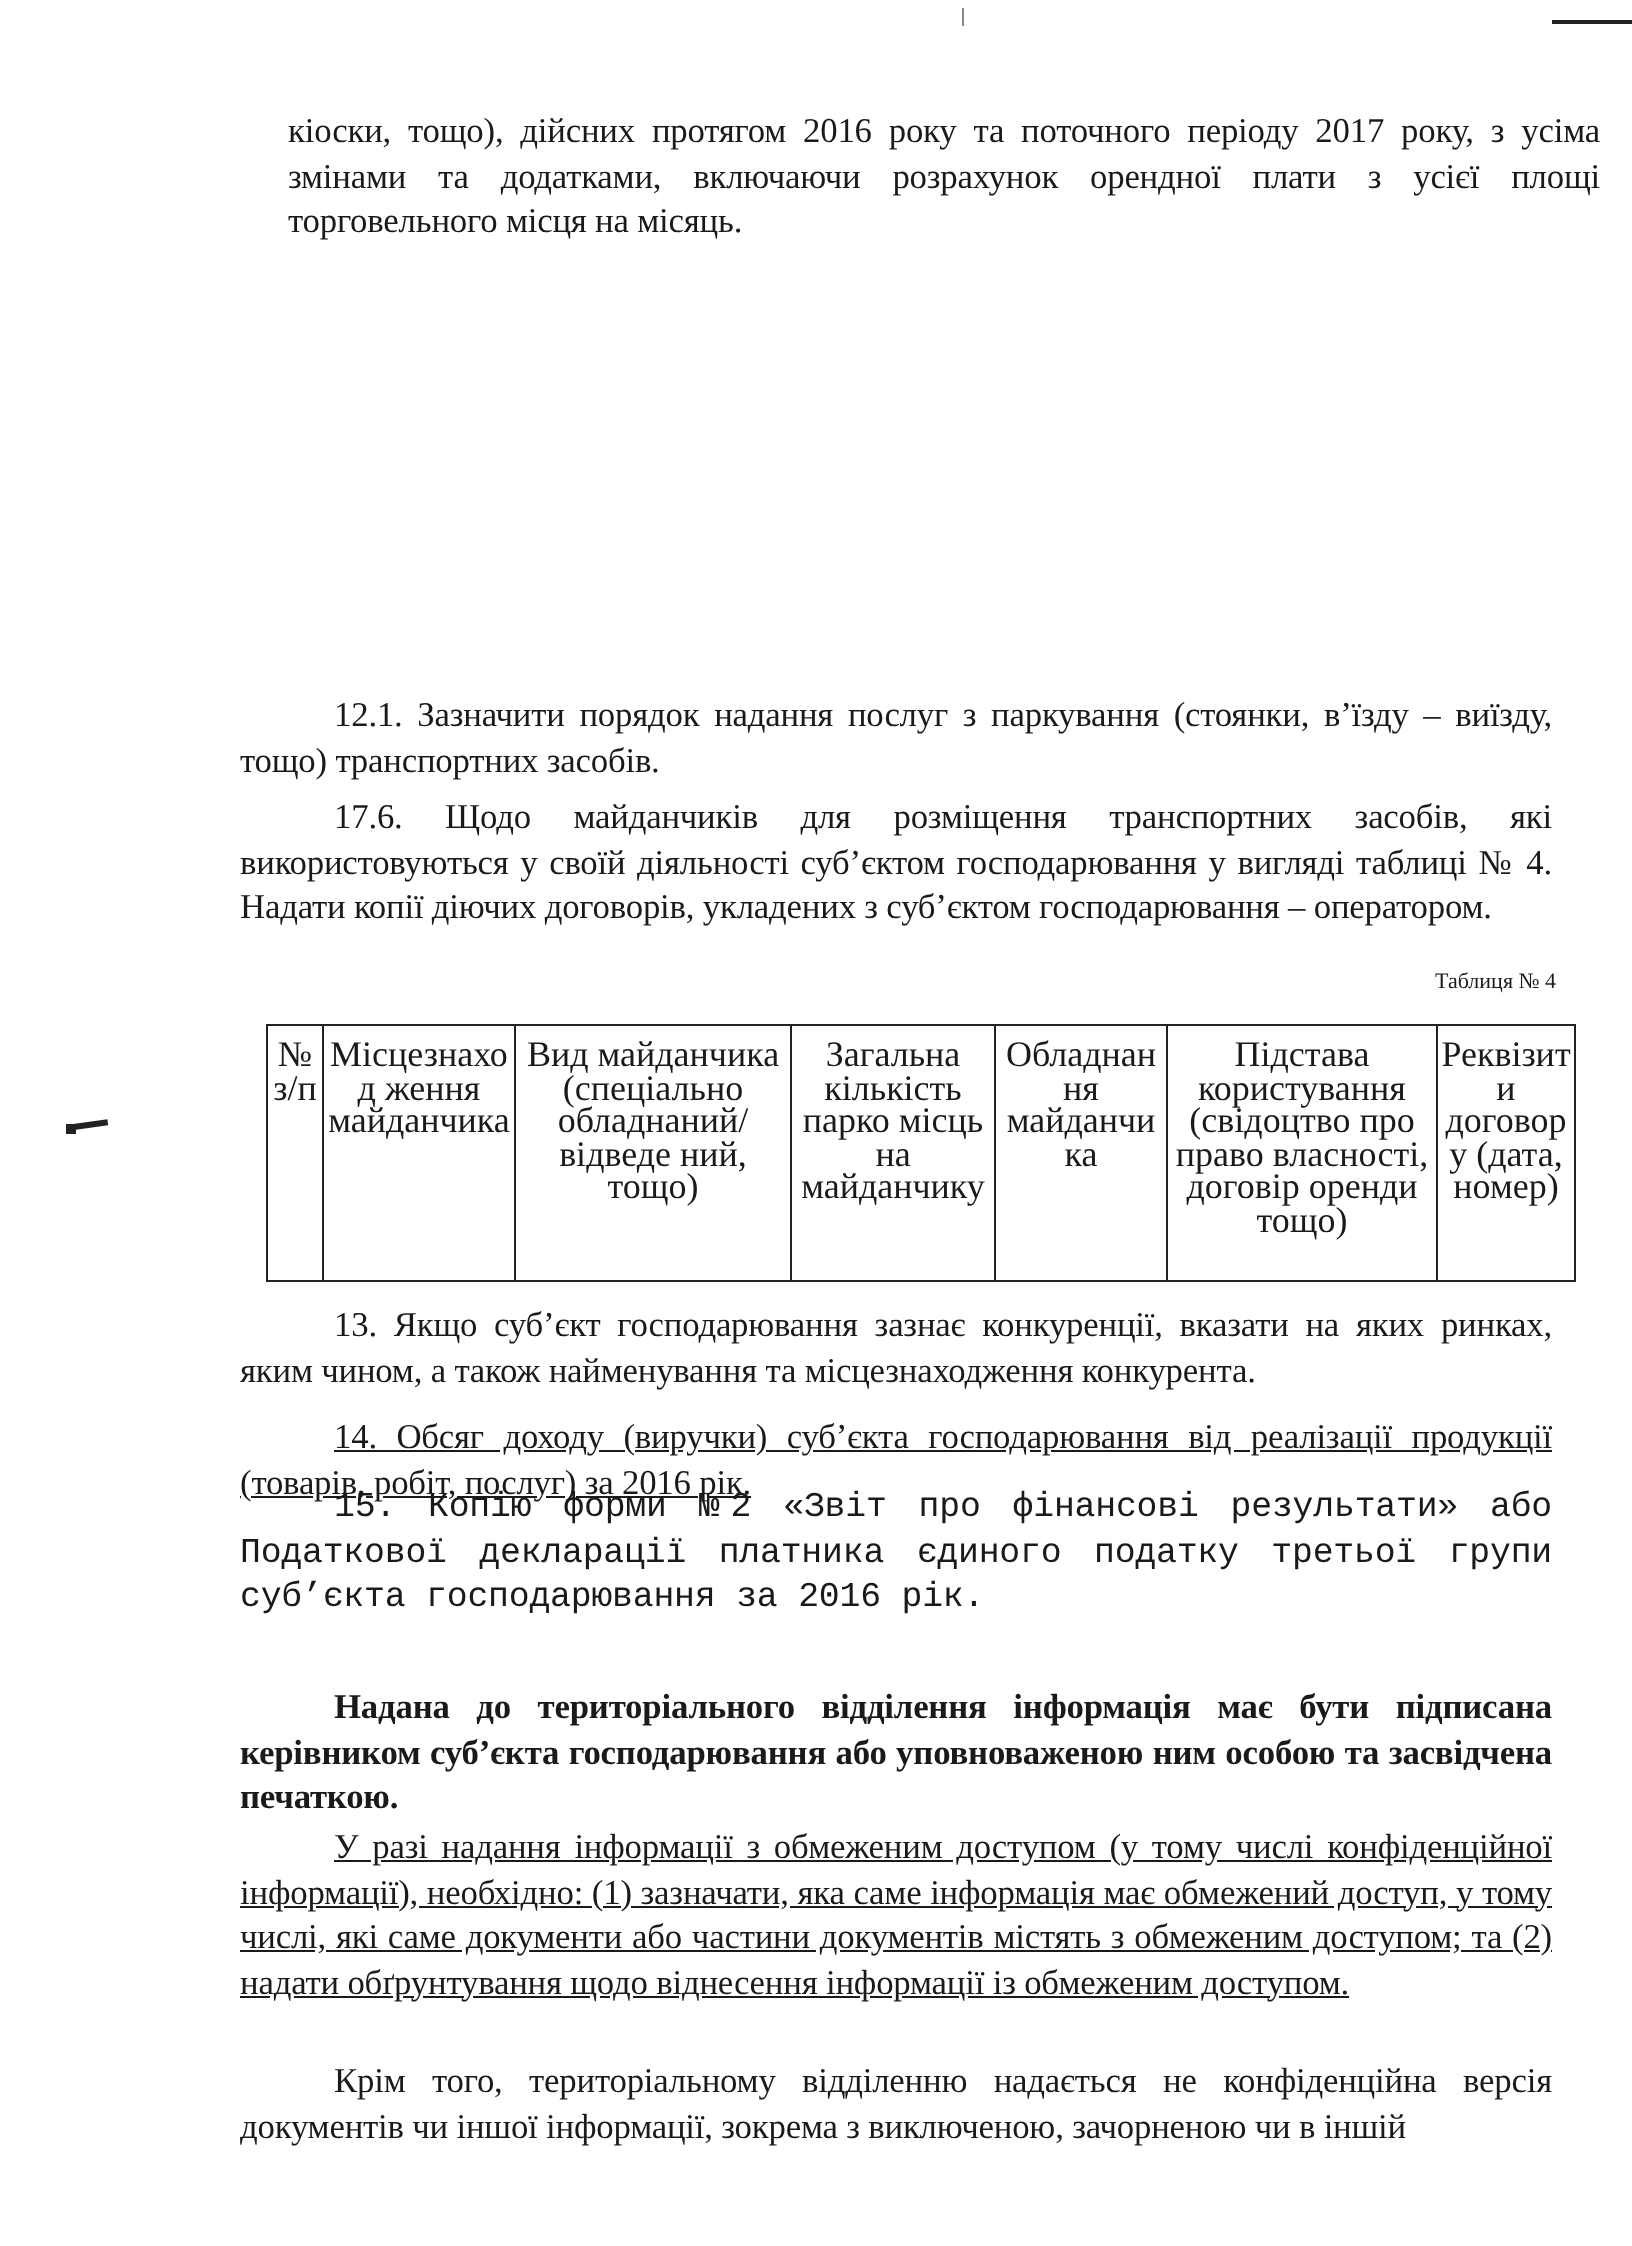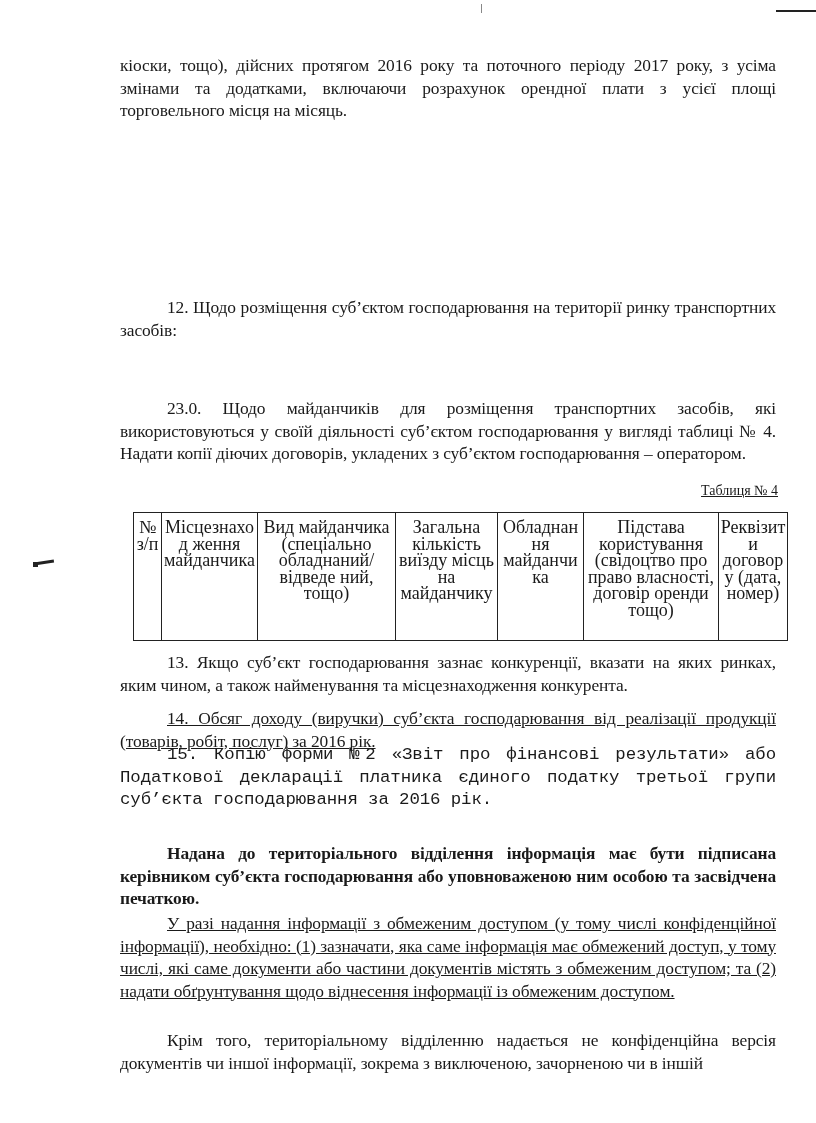--- a/index.html
+++ b/index.html
@@ -6,24 +6,24 @@
   body {
     width: 816px; height: 1123px; background: #ffffff; position: relative; overflow: hidden;
     font-family: "Liberation Serif", "DejaVu Serif", serif; color: #1a1a1a;
   }
   .page { position: absolute; left: 0; top: 0; width: 816px; height: 1123px; }
   .para {
     position: absolute; left: 120px; width: 656px;
     font-size: 17.4px; line-height: 22.5px; text-align: justify;
     text-indent: 47px; margin: 0; letter-spacing: -0.1px;
   }
-  .para.noindent { text-indent: 0; }
+  .para.noindent { text-indent: 0; margin-left: 24px; }
   .para.bold { font-weight: bold; }
   .caption {
-    position: absolute; right: 38px; top: 480px; font-size: 14px; line-height: 22px; text-decoration: underline;
+    position: absolute; right: 38px; top: 480px; font-size: 11px; line-height: 22px;
   }
   table.t4 {
     position: absolute; left: 133px; top: 512px; width: 654px; height: 129px;
     border-collapse: collapse; table-layout: fixed;
     font-size: 18px; line-height: 16.6px;
   }
   table.t4 th {
     border: 1.5px solid #222; font-weight: normal; vertical-align: top;
     text-align: center; padding: 6px 1px 0 1px; overflow: hidden; word-break: break-word;
   }
@@ -36,43 +36,43 @@
 
   <div class="mark" style="left:776px; top:10px; width:40px; height:2px;"></div>
   <div class="mark" style="left:481px; top:4px; width:1px; height:9px; background:#888;"></div>
   <div class="mark" style="left:34px; top:561px; width:20px; height:3px; transform:rotate(-8deg);"></div>
   <div class="mark" style="left:33px; top:562px; width:5px; height:5px;"></div>
 
   <p class="para noindent" style="top:54px;">кіоски, тощо), дійсних протягом 2016 року та поточного періоду 2017 року, з усіма змінами та додатками, включаючи розрахунок орендної плати з усієї площі торговельного місця на місяць.</p>
 
 
 
-  <p class="para" style="top:296px;">12. Щодо розміщення суб’єктом господарювання на території ринку транспортних засобів:</p>
 
+  <p class="para" style="top:346px;">12.1. Зазначити порядок надання послуг з паркування (стоянки, в’їзду – виїзду, тощо) транспортних засобів.</p>
 
-  <p class="para" style="top:397px;">23.0. Щодо майданчиків для розміщення транспортних засобів, які використовуються у своїй діяльності суб’єктом господарювання у вигляді таблиці № 4. Надати копії діючих договорів, укладених з суб’єктом господарювання – оператором.</p>
+  <p class="para" style="top:397px;">17.6. Щодо майданчиків для розміщення транспортних засобів, які використовуються у своїй діяльності суб’єктом господарювання у вигляді таблиці № 4. Надати копії діючих договорів, укладених з суб’єктом господарювання – оператором.</p>
 
   <div class="caption">Таблиця № 4</div>
 
   <table class="t4">
     <colgroup>
       <col style="width:28px">
       <col style="width:96px">
       <col style="width:138px">
       <col style="width:102px">
       <col style="width:86px">
       <col style="width:135px">
       <col style="width:69px">
     </colgroup>
     <tbody>
         <tr>
       <th>№ з/п</th>
       <th>Місцезнаход ження майданчика</th>
       <th>Вид майданчика (спеціально обладнаний/відведе ний, тощо)</th>
-      <th>Загальна кількість виїзду місць на майданчику</th>
+      <th>Загальна кількість парко місць на майданчику</th>
       <th>Обладнання майданчика</th>
       <th>Підстава користування (свідоцтво про право власності, договір оренди тощо)</th>
       <th>Реквізит и договору (дата, номер)</th>
     </tr>
   </tbody>
     </table>
 
   <p class="para" style="top:651px;">13. Якщо суб’єкт господарювання зазнає конкуренції, вказати на яких ринках, яким чином, а також найменування та місцезнаходження конкурента.</p>
 
   <p class="para" style="top:707px;text-decoration:underline;">14. Обсяг доходу (виручки) суб’єкта господарювання від реалізації продукції (товарів, робіт, послуг) за 2016 рік.</p>

